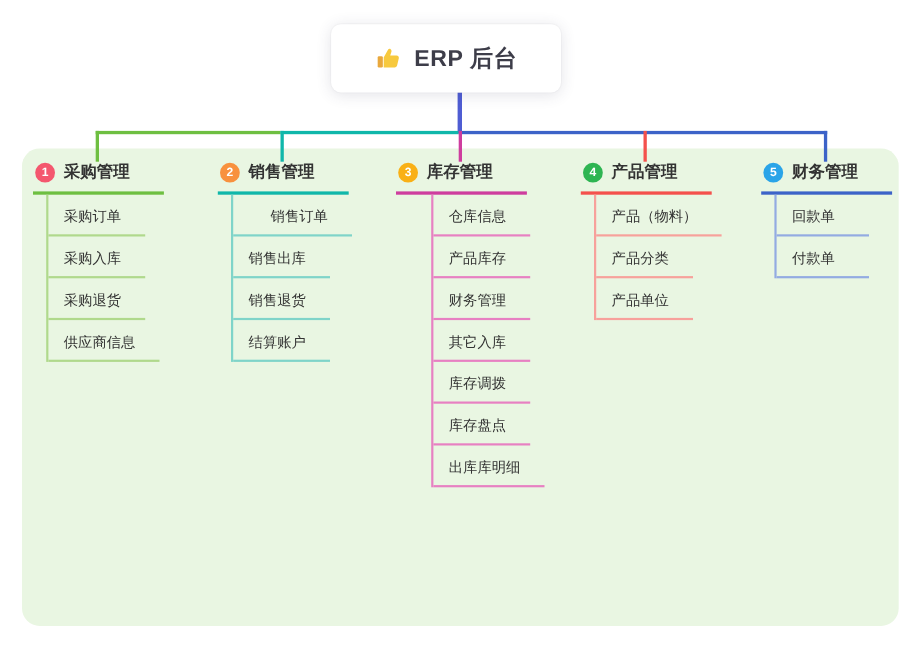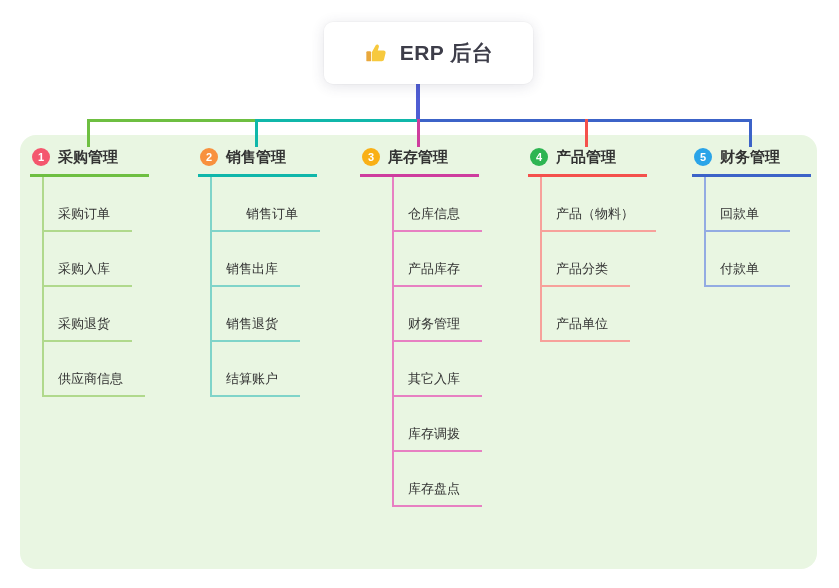--- a/index.html
+++ b/index.html
@@ -6,42 +6,42 @@
   .stage {
     position:relative; width:839px; height:588px; overflow:hidden;
     background:#ffffff;
     font-family:"Liberation Sans","DejaVu Sans",sans-serif;
   }
   .panel {
     position:absolute; left:20px; top:135px; width:797px; height:434px;
     border-radius:16px; z-index:0;
   }
   .root-card {
-    position:absolute; left:324px; top:22px; width:209px; height:62px;
+    position:absolute; left:301px; top:22px; width:209px; height:62px;
     background:#ffffff; border-radius:9px; z-index:3;
     box-shadow:0 2px 14px rgba(60,60,90,.14), 0 0 0 1px rgba(0,0,0,.02);
     display:flex; align-items:center; justify-content:center; gap:11px;
   }
   .root-label { font-size:21px; font-weight:600; color:#3d3d49; letter-spacing:.5px; }
   .thumb { display:flex; align-items:center; }
   .seg { position:absolute; z-index:2; }
   .branch { position:absolute; top:145px; z-index:2; }
   .b-header {
     width:117px; display:flex; align-items:center; gap:8px;
     padding:1px 0 6px 2px; border-bottom:3px solid; box-sizing:content-box;
   }
   .badge {
     width:18px; height:18px; border-radius:50%; flex:0 0 18px;
     color:#ffffff; font-size:11px; font-weight:700; line-height:1;
     display:flex; align-items:center; justify-content:center;
   }
   .b-label { font-size:15px; font-weight:600; color:#333333; white-space:nowrap; line-height:22px; }
   .kids { margin-left:12px; border-left:2px solid; }
   .kid {
-    height:55px; box-sizing:border-box; width:max-content; min-width:84px;
+    height:38px; box-sizing:border-box; width:max-content; min-width:84px;
     display:flex; align-items:flex-end; padding:0 22px 7px 14px;
     border-bottom:2px solid; font-size:13px; color:#333333; white-space:nowrap;
   }
 </style>
 </head>
 <body>
 
 <div class="stage">
   <div class="panel" id="panel" style="background: rgb(233, 246, 226);"></div>
 
@@ -124,20 +124,23 @@
           </div>
           <div class="kid" style="border-bottom-color: rgb(231, 128, 194);">
             <span>其它入库</span>
           </div>
           <div class="kid" style="border-bottom-color: rgb(231, 128, 194);">
             <span>库存调拨</span>
           </div>
           <div class="kid" style="border-bottom-color: rgb(231, 128, 194);">
             <span>库存盘点</span>
           </div>
+          <div class="kid" style="border-bottom-color: rgb(231, 128, 194);">
+            <span>出库库明细</span>
+          </div>
         </div>
       </div>
       <div class="branch" style="left: 528px;">
         <div class="b-header" style="width: 117px; border-bottom-color: rgb(244, 81, 76);">
           <span class="badge" style="background: rgb(46, 181, 82);">4</span>
           <span class="b-label">产品管理</span>
         </div>
         <div class="kids" style="border-left-color: rgb(247, 161, 155);">
           <div class="kid" style="border-bottom-color: rgb(247, 161, 155);">
             <span>产品（物料）</span>

